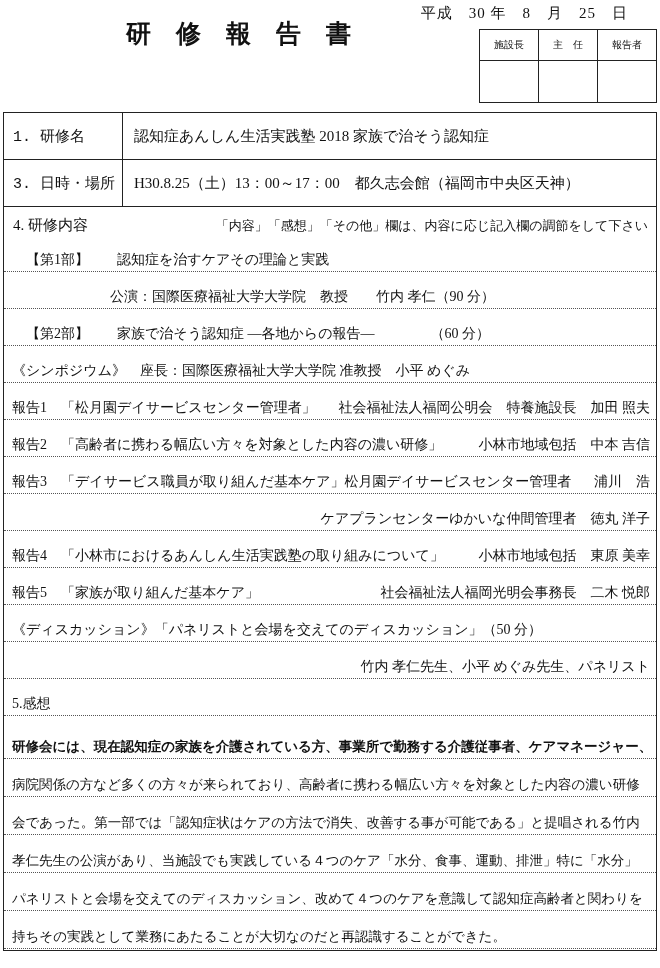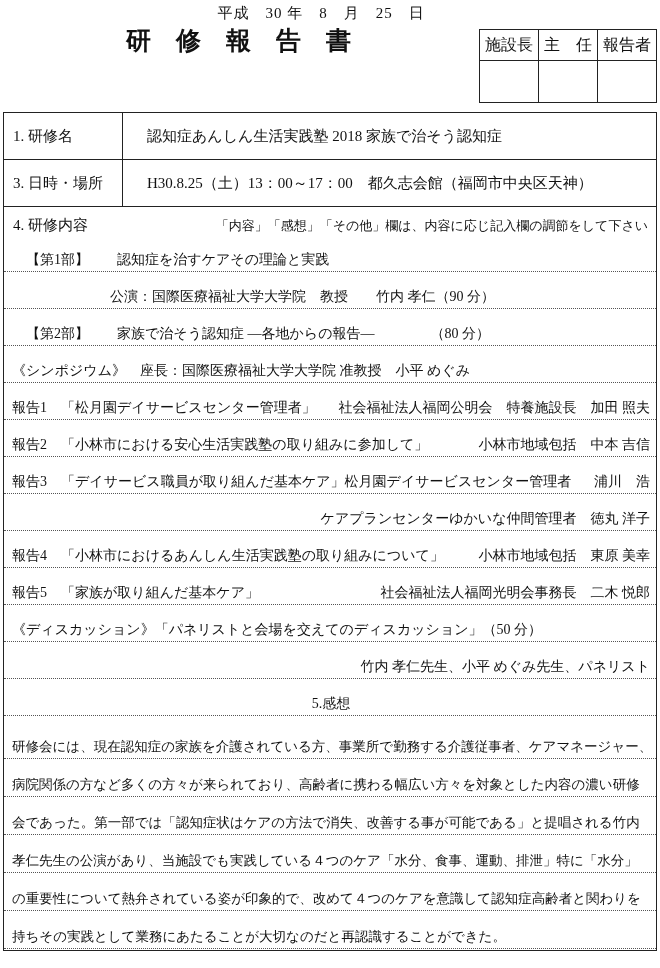--- a/index.html
+++ b/index.html
@@ -9,89 +9,89 @@
     font-family:"Liberation Serif","DejaVu Serif",serif;
     color:#111;
     position:relative;
     overflow:hidden;
   }
   .page { width:660px; height:968px; position:relative; }
 
   
   .header { position:relative; height:112px; }
   .date-line {
-    text-align:center;
+    text-align:right;
     font-size:15px;
-    padding:4px 18px 0 0;
+    padding:4px 32px 0 0;
     letter-spacing:1px;
     white-space:pre;
   }
   .doc-title {
-    position:absolute; left:126px; top:24px;
+    position:absolute; left:126px; top:17px;
     font-size:25px; font-weight:bold;
     white-space:pre;
   }
   .approval { position:absolute; top:29px; right:3px; border-collapse:collapse; }
   .approval th, .approval td {
     border:1px solid #222;
     font-weight:normal;
-    font-size:16px;
+    font-size:10px;
     text-align:center;
     white-space:pre;
   }
   .approval th { width:59px; height:31px; }
   .approval td { height:42px; }
 
   
   .main {
     border-collapse:collapse;
     width:654px;
     margin:0 3px;
     table-layout:fixed;
   }
   .main td { border:1.5px solid #222; vertical-align:middle; }
   .main .lab {
     width:119px; font-size:15px;
     padding-left:9px; height:47px;
     white-space:pre;
+    font-family:Liberation Mono, monospace;
   }
-  .main .val { font-size:15px; padding-left:24px; white-space:pre; overflow:hidden; }
+  .main .val { font-size:15px; padding-left:11px; white-space:pre; overflow:hidden; }
 
   .content-cell { padding:0 !important; vertical-align:top !important; height:744px; }
 
   .sec4-head {
     display:flex; justify-content:space-between; align-items:flex-end;
     padding:7px 8px 0 9px; height:28px;
   }
   .sec4-label { font-size:15px; white-space:pre; }
   .sec4-note  { font-size:13px; white-space:pre; }
 
   .cline {
     display:flex; align-items:flex-end;
     height:37px;
     border-bottom:1px dotted #555;
     padding:0 6px 2px 8px;
     font-size:14px;
     overflow:hidden;
-    justify-content:center;
   }
   .cline .l { white-space:pre; }
   .cline .r { white-space:pre; margin-left:auto; }
 
   .pline {
     display:block;
     height:38px;
     border-bottom:1px dotted #555;
     padding:0 6px 2px 8px;
     font-size:13.5px;
     white-space:pre;
     overflow:hidden;
     display:flex; align-items:flex-end;
   }
-  .pline.first { margin-top:5px; }
+  .pline.first { margin-top:5px;font-weight:bold; }
 </style>
 </head>
 <body>
 
 <div class="page">
 
   <div class="header">
     <div class="date-line">平成　30 年　8　月　25　日</div>
     <div class="doc-title">研　修　報　告　書</div>
     <table class="approval">
@@ -130,33 +130,33 @@
 
         <div class="cline">
           <span class="l">　【第1部】　　認知症を治すケアその理論と実践</span>
           <span class="r"></span>
         </div>
         <div class="cline">
           <span class="l">　　　　　　　公演：国際医療福祉大学大学院　教授　　竹内 孝仁（90 分）</span>
           <span class="r"></span>
         </div>
         <div class="cline">
-          <span class="l">　【第2部】　　家族で治そう認知症 ―各地からの報告―　　　　（80 分）</span>
+          <span class="l">　【第2部】　　家族で治そう認知症 ―各地からの報告―　　　　（60 分）</span>
           <span class="r"></span>
         </div>
         <div class="cline">
           <span class="l">《シンポジウム》　座長：国際医療福祉大学大学院 准教授　小平 めぐみ</span>
           <span class="r"></span>
         </div>
         <div class="cline">
           <span class="l">報告1　「松月園デイサービスセンター管理者」</span>
           <span class="r">社会福祉法人福岡公明会　特養施設長　加田 照夫</span>
         </div>
         <div class="cline">
-          <span class="l">報告2　「小林市における安心生活実践塾の取り組みに参加して」</span>
+          <span class="l">報告2　「高齢者に携わる幅広い方々を対象とした内容の濃い研修」</span>
           <span class="r">小林市地域包括　中本 吉信</span>
         </div>
         <div class="cline">
           <span class="l">報告3　「デイサービス職員が取り組んだ基本ケア」松月園デイサービスセンター管理者</span>
           <span class="r">浦川　浩</span>
         </div>
         <div class="cline">
           <span class="l"></span>
           <span class="r">ケアプランセンターゆかいな仲間管理者　徳丸 洋子</span>
         </div>
@@ -178,21 +178,21 @@
         </div>
 
         <div class="cline">
           <span class="l">5.感想</span>
         </div>
 
         <div class="pline first">研修会には、現在認知症の家族を介護されている方、事業所で勤務する介護従事者、ケアマネージャー、</div>
         <div class="pline">病院関係の方など多くの方々が来られており、高齢者に携わる幅広い方々を対象とした内容の濃い研修</div>
         <div class="pline">会であった。第一部では「認知症状はケアの方法で消失、改善する事が可能である」と提唱される竹内</div>
         <div class="pline">孝仁先生の公演があり、当施設でも実践している４つのケア「水分、食事、運動、排泄」特に「水分」</div>
-        <div class="pline">の重要性について熱弁されている姿が印象的で、改めて４つのケアを意識して認知症高齢者と関わりを</div>
+        <div class="pline">パネリストと会場を交えてのディスカッション、改めて４つのケアを意識して認知症高齢者と関わりを</div>
         <div class="pline">持ちその実践として業務にあたることが大切なのだと再認識することができた。</div>
 
       </td>
     </tr>
   </tbody>
     </table>
 
 </div>
 
 </body></html>

